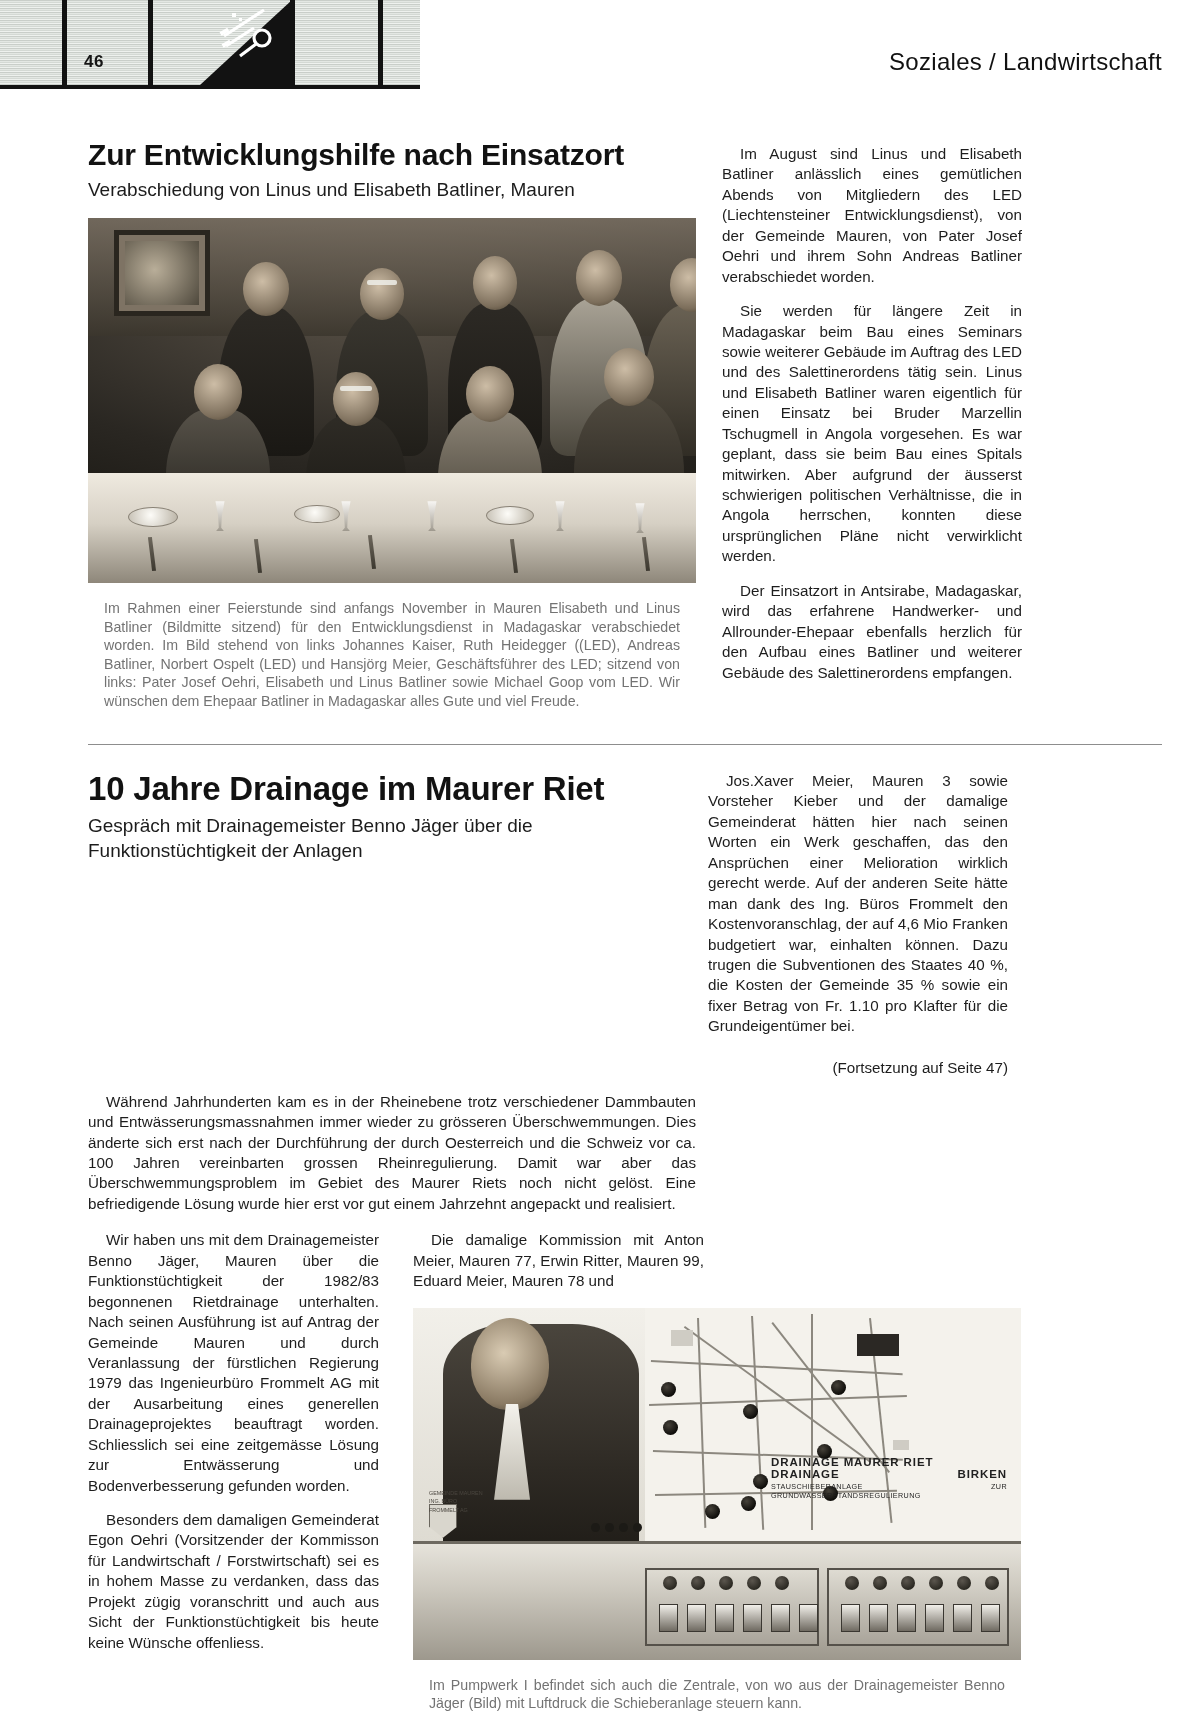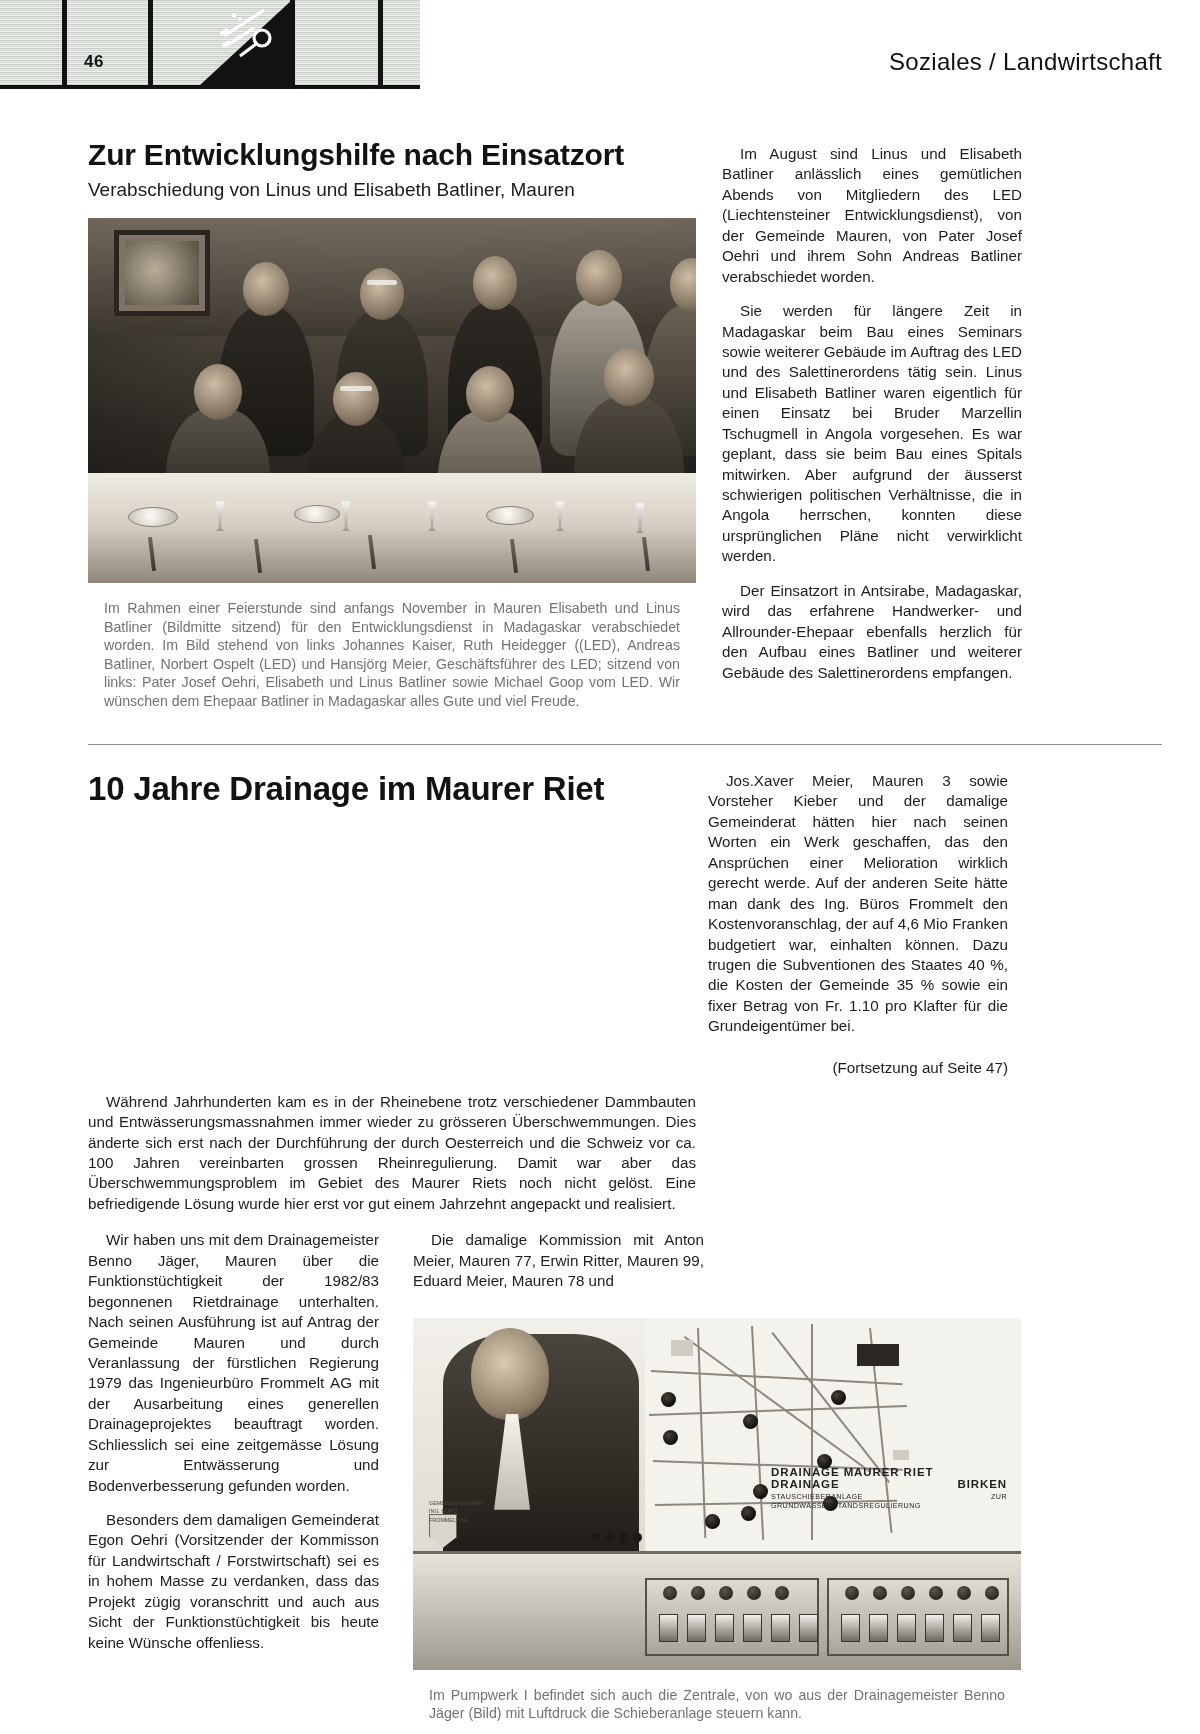--- a/index.html
+++ b/index.html
@@ -229,21 +229,21 @@
     margin: 22px 0 0 0;
     text-align: right;
     color: #1d1d1d;
   }
 
   
   .photo-pump {
     position: relative;
     width: 608px;
     height: 352px;
-    margin-top: 26px;
+    margin-top: 16px;
     background: #86efac;
     overflow: hidden;
   }
   .pp-wall {
     position: absolute; left: 0; right: 0; top: 0; height: 236px;
     background: linear-gradient(to bottom, #f2f0ea, #dedbd2);
   }
   .pp-map {
     position: absolute; left: 232px; top: 0; right: 0; height: 236px;
     background: #f4f2ec;
@@ -441,20 +441,21 @@
     </div>
   </div>
 
   <hr class="rule" style="margin-top:18px;">
 
   <div class="article a2">
 
     <div class="a2-head">
       <div class="a2-head-left">
         <h1 class="headline" style="font-size:33px;">10 Jahre Drainage im Maurer Riet</h1>
+        <h2 class="subhead">Gespräch mit Drainagemeister Benno Jäger über die Funktionstüchtigkeit der Anlagen</h2>
       </div>
       <div class="a2-head-right">
         <p class="body">Jos.Xaver Meier, Mauren 3 sowie Vorsteher Kieber und der damalige Gemeinderat hätten hier nach seinen Worten ein Werk geschaffen, das den Ansprüchen einer Melioration wirklich gerecht werde. Auf der anderen Seite hätte man dank des Ing. Büros Frommelt den Kostenvoranschlag, der auf 4,6 Mio Franken budgetiert war, einhalten können. Dazu trugen die Subventionen des Staates 40 %, die Kosten der Gemeinde 35 % sowie ein fixer Betrag von Fr. 1.10 pro Klafter für die Grundeigentümer bei.</p>
         <p class="continuation">(Fortsetzung auf Seite 47)</p>
       </div>
     </div>
 
     <div class="a2-full">
       <p class="body">Während Jahrhunderten kam es in der Rheinebene trotz verschiedener Dammbauten und Entwässerungsmassnahmen immer wieder zu grösseren Überschwemmungen. Dies änderte sich erst nach der Durchführung der durch Oesterreich und die Schweiz vor ca. 100 Jahren vereinbarten grossen Rheinregulierung. Damit war aber das Überschwemmungsproblem im Gebiet des Maurer Riets noch nicht gelöst. Eine befriedigende Lösung wurde hier erst vor gut einem Jahrzehnt angepackt und realisiert.</p>
     </div>

